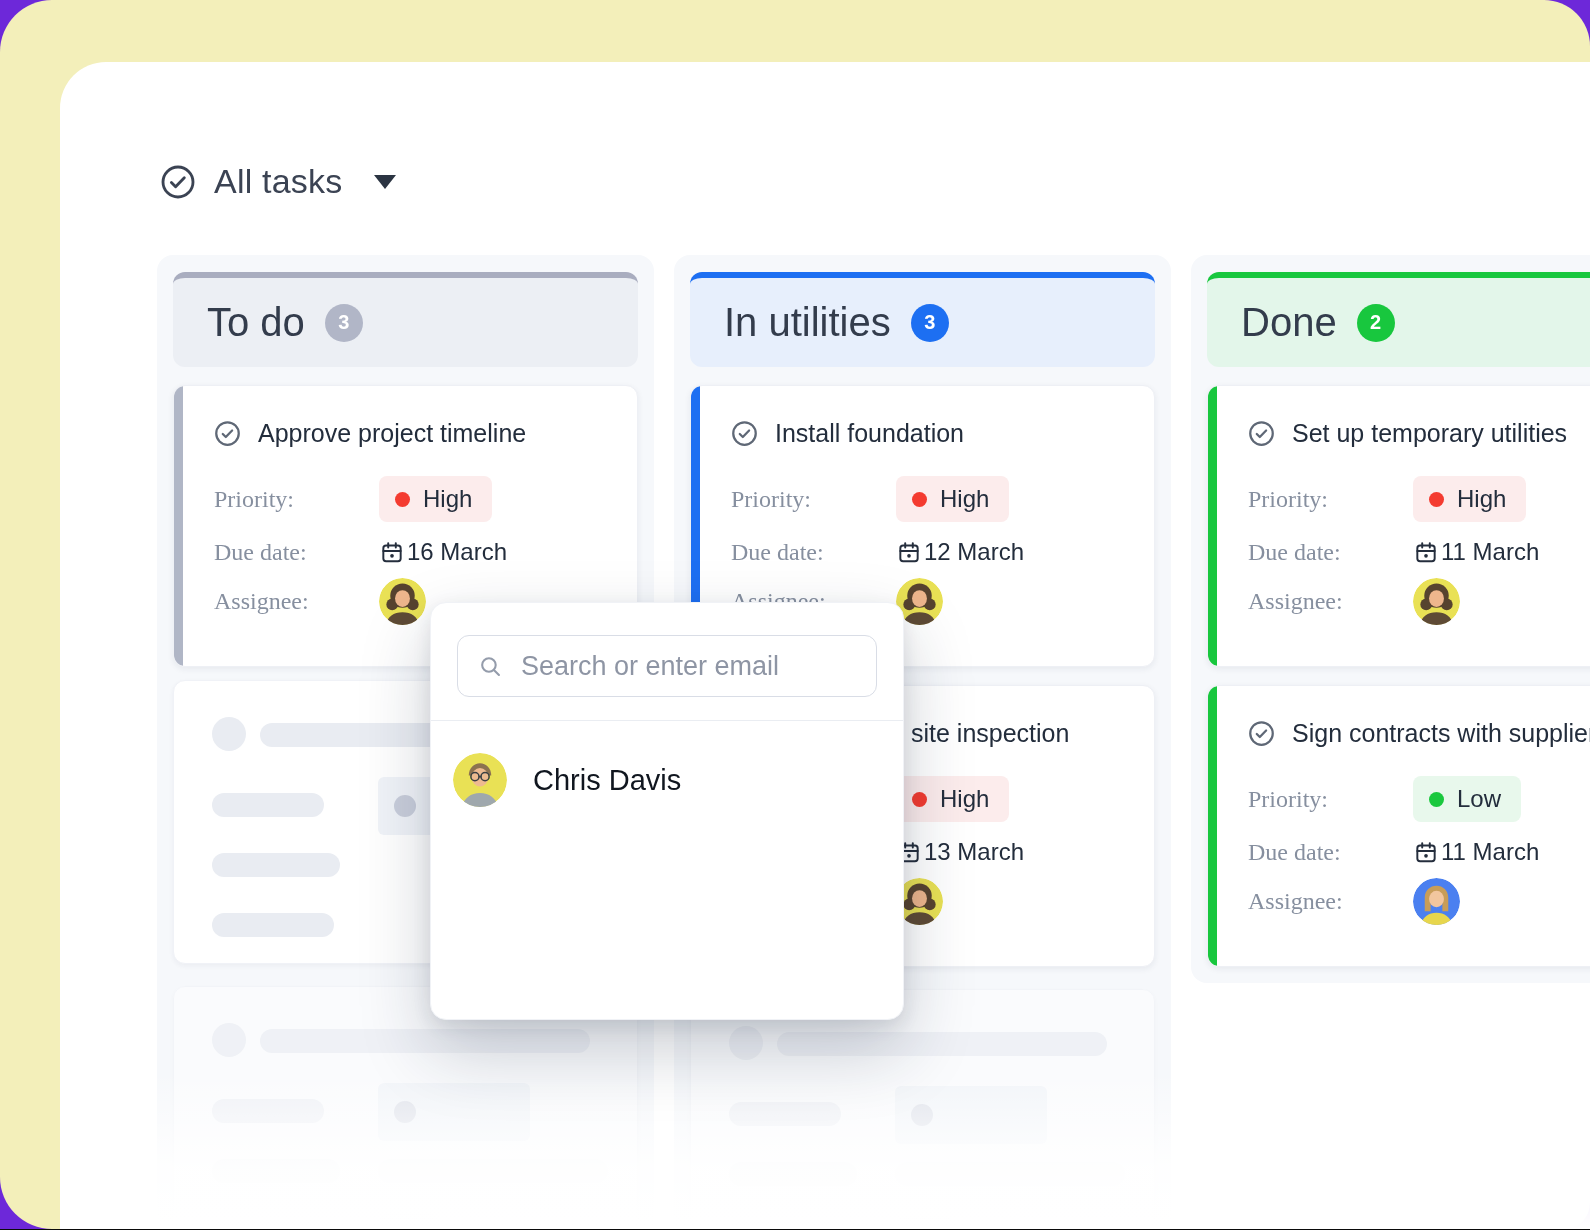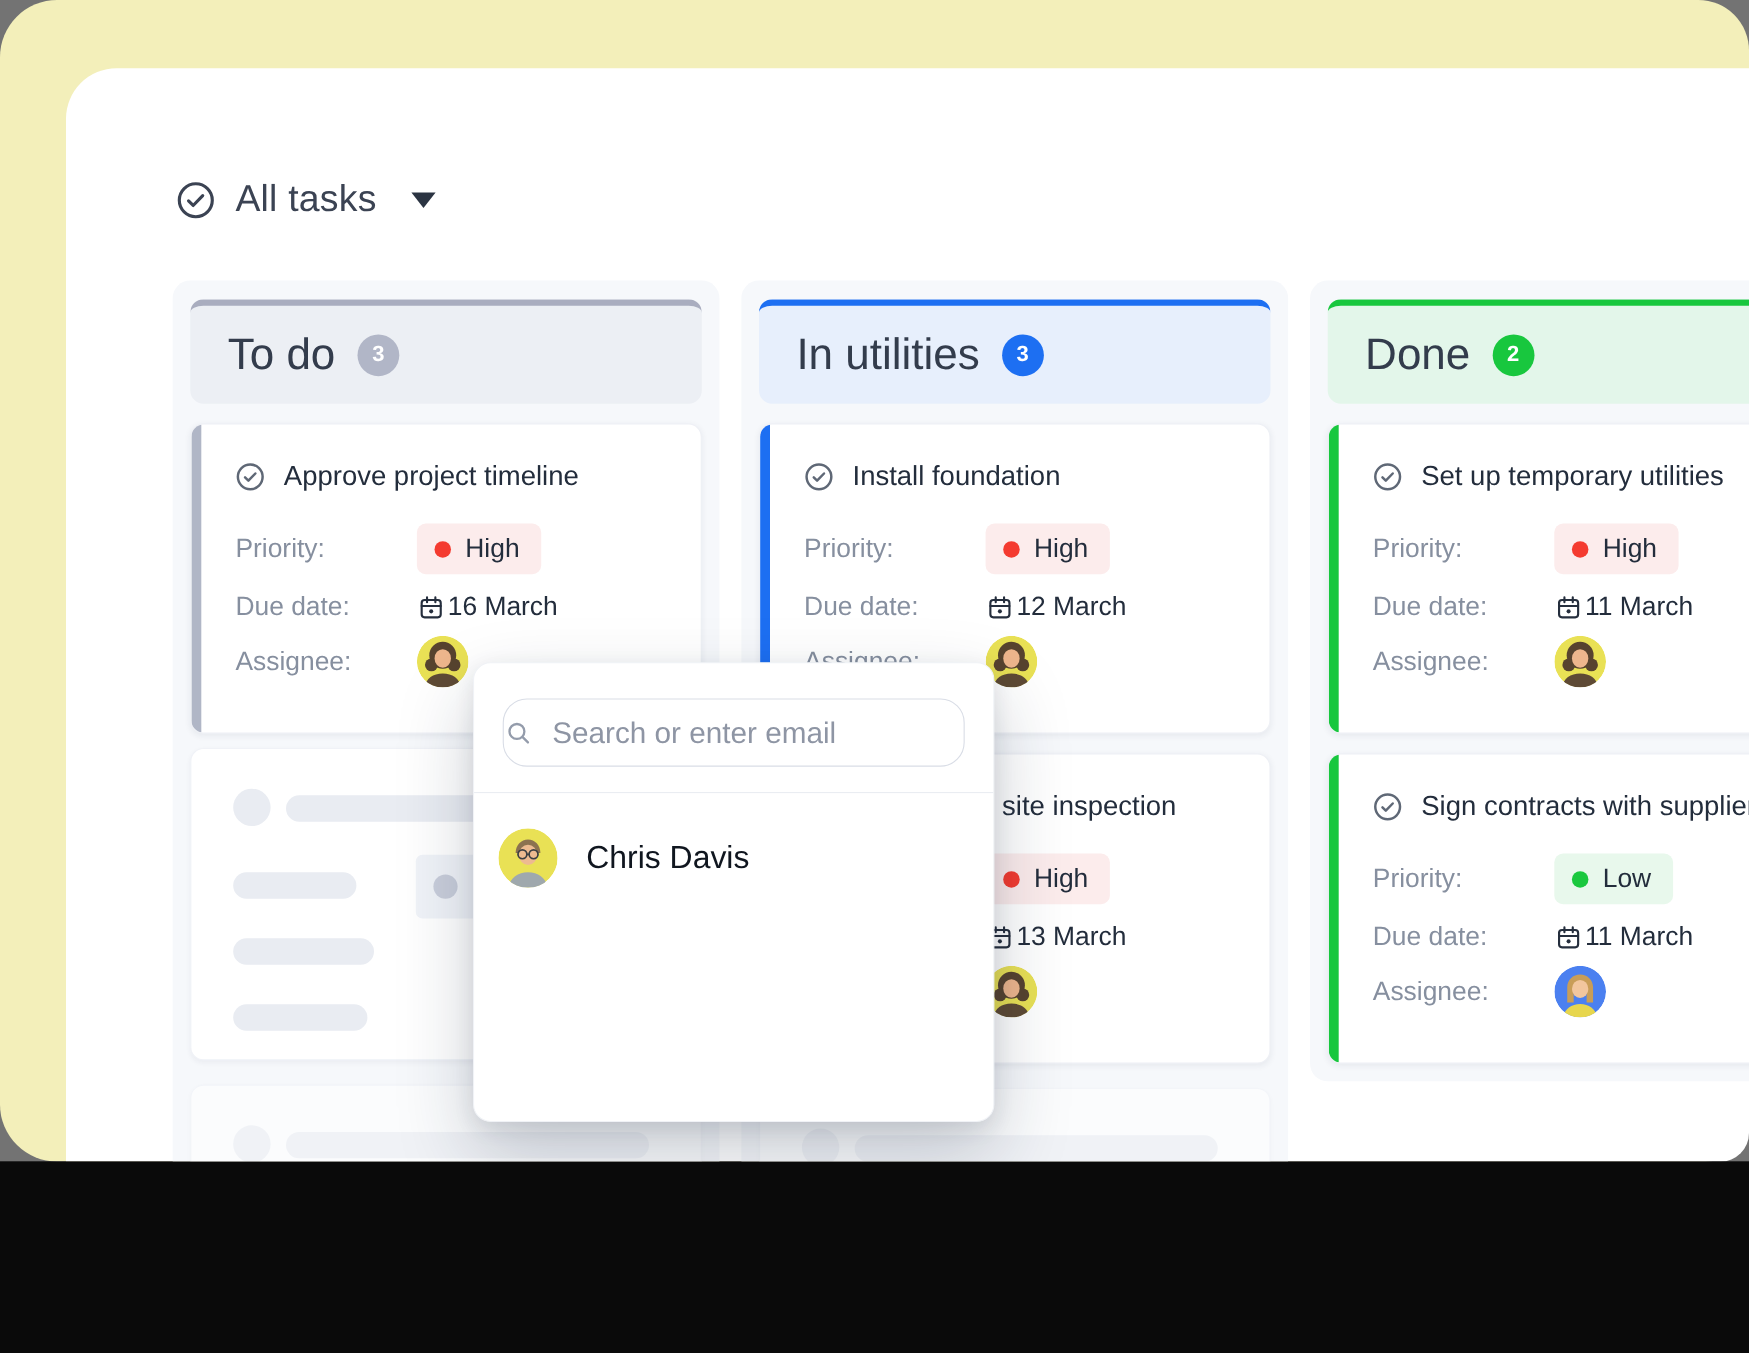--- a/index.html
+++ b/index.html
@@ -1,17 +1,17 @@
 <!DOCTYPE html>
 <html><head>
 <meta charset="utf-8">
 <style>
   html,body{margin:0;padding:0;background:#0a0a0a;}
   *{box-sizing:border-box;font-family:"Liberation Sans","DejaVu Sans",sans-serif;}
-  .stage{position:relative;width:1590px;height:1056px;overflow:hidden;background:#737373;}
+  .stage{position:relative;width:1590px;height:1229px;overflow:hidden;background:#6d28d9;}
   .frame{position:absolute;inset:0;background:#f3efba;border-radius:52px 46px 40px 52px;}
   .canvas{position:absolute;left:60px;top:62px;right:0;bottom:0;background:#ffffff;border-radius:46px 0 26px 0;}
 
   
   .view-switch{position:absolute;left:100px;top:100px;display:flex;align-items:center;gap:18px;cursor:pointer;}
   .view-switch .big-check{width:36px;height:36px;}
   .view-title{font-size:34px;color:#3b4353;font-weight:500;letter-spacing:.2px;}
   .caret{width:0;height:0;border-left:11px solid transparent;border-right:11px solid transparent;border-top:14px solid #2b3442;margin-left:14px;}
 
   
@@ -37,21 +37,21 @@
   .card::before{content:"";position:absolute;left:0;top:0;bottom:0;width:9px;border-radius:12px 0 0 12px;}
   .c1 .card.real::before{background:#b0b6c6;}
   .c2 .card::before{background:#1d6ff2;}
   .c3 .card::before{background:#18c73e;}
   .card-title-row{display:flex;align-items:center;gap:17px;height:34px;}
   .check-ic{width:27px;height:27px;flex:0 0 auto;}
   .card-title{font-size:25px;color:#232d3c;font-weight:500;white-space:nowrap;}
   .title-indent{margin-left:136px;}
   .meta-row{display:flex;align-items:center;margin-top:16px;}
   .meta-row.first{margin-top:26px;}
-  .meta-label{width:165px;flex:0 0 auto;font-size:24px;color:#868f9f;}
+  .meta-label{width:165px;flex:0 0 auto;font-size:24px;color:#868f9f;font-family:Liberation Serif, serif;}
   .pill{display:inline-flex;align-items:center;height:46px;padding:0 20px 0 16px;border-radius:8px;font-size:24px;color:#232d3c;}
   .pill .dot{width:15px;height:15px;border-radius:50%;margin-right:13px;}
   .pill-high{background:#fcecec;}
   .pill-high .dot{background:#f43b30;}
   .pill-low{background:#e8f8ec;}
   .pill-low .dot{background:#1ac83e;}
   .due-val{display:inline-flex;align-items:center;gap:2px;font-size:24px;color:#232d3c;font-weight:500;}
   .cal-ic{width:26px;height:26px;}
   .avatar{width:47px;height:47px;border-radius:50%;overflow:hidden;display:inline-block;flex:0 0 auto;}
   .avatar svg{display:block;width:100%;height:100%;}
@@ -67,22 +67,22 @@
   .sk.box{left:204px;top:96px;width:152px;height:58px;border-radius:6px;background:#f0f3f8;}
   .sk.boxdot{left:220px;top:114px;width:22px;height:22px;border-radius:50%;background:#c9cedb;}
   .sk.bar3{left:38px;top:172px;width:128px;height:24px;}
   .sk.bar4{left:38px;top:232px;width:122px;height:24px;}
   .sk.bar3b{left:204px;top:172px;width:230px;height:24px;background:#f2f5f9;}
   .sk.blob{left:204px;top:226px;width:62px;height:42px;background:#f3f6fa;}
 
   
   .popover{position:absolute;left:370px;top:540px;width:474px;height:418px;background:#fff;border:1px solid #f0f2f6;
            border-radius:16px;box-shadow:0 30px 70px rgba(25,35,60,.22),0 6px 18px rgba(25,35,60,.10);z-index:60;}
-  .search-box{position:absolute;left:26px;right:26px;top:32px;height:62px;border:1.5px solid #d9dde6;border-radius:22px;
-              display:flex;align-items:center;padding:0 18px 0 20px;gap:16px;background:#fff;justify-content:flex-end;}
+  .search-box{position:absolute;left:26px;right:26px;top:32px;height:62px;border:1.5px solid #d9dde6;border-radius:12px;
+              display:flex;align-items:center;padding:0 18px 0 20px;gap:16px;background:#fff;}
   .search-box input{border:none;outline:none;flex:1;font-size:27px;color:#333;background:transparent;}
   .search-box input::placeholder{color:#8e95a4;}
   .mag-ic{width:25px;height:25px;flex:0 0 auto;}
   .pop-divider{position:absolute;left:0;right:0;top:117px;height:1px;background:#eaedf2;}
   .user-list{position:absolute;left:0;right:0;top:130px;}
   .user-row{height:94px;display:flex;align-items:center;gap:26px;padding-left:22px;cursor:pointer;}
   .user-row .avatar{width:54px;height:54px;}
   .user-row.hl{margin:0 14px;border-radius:12px;background:#edf1f8;padding-left:8px;height:88px;}
   .user-name{font-size:29px;color:#10161f;}
 

